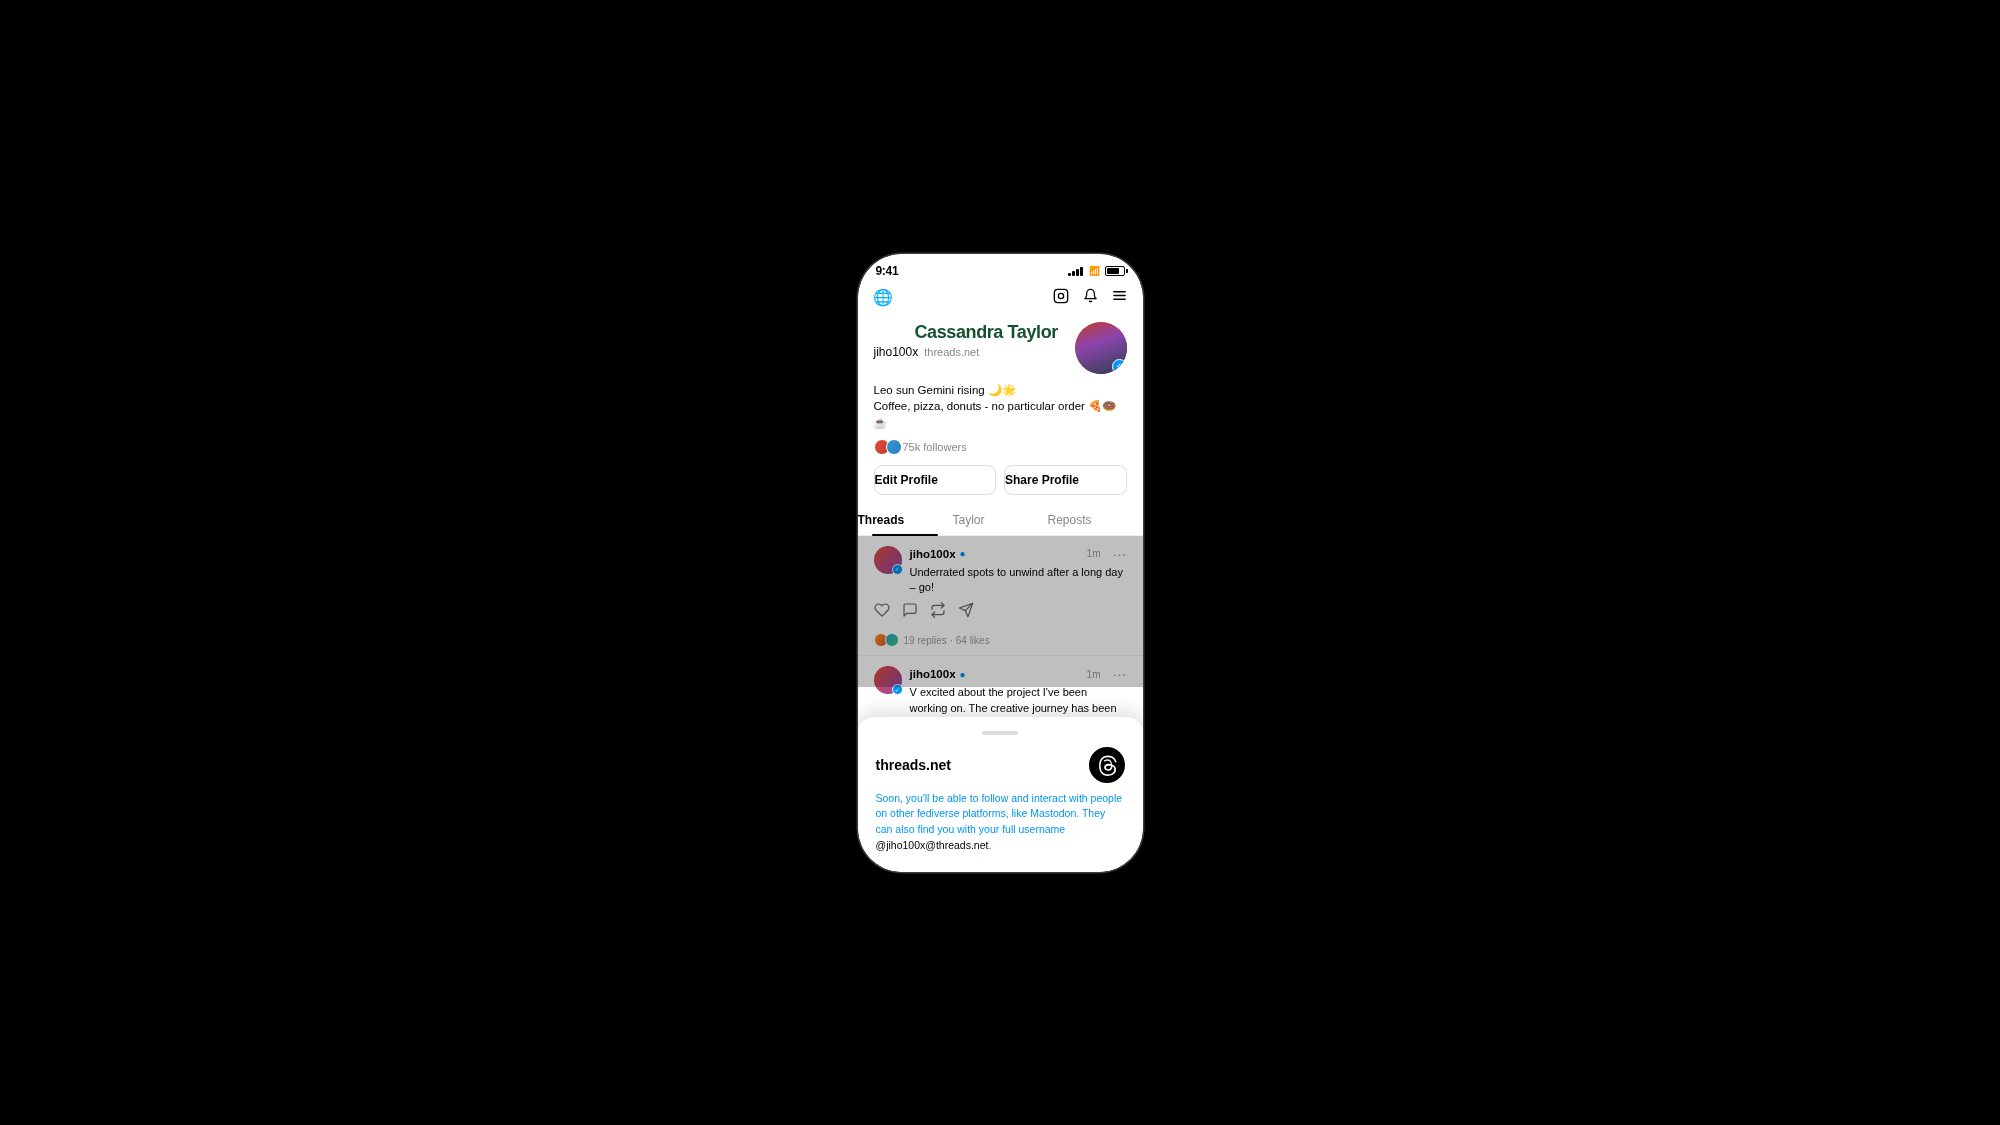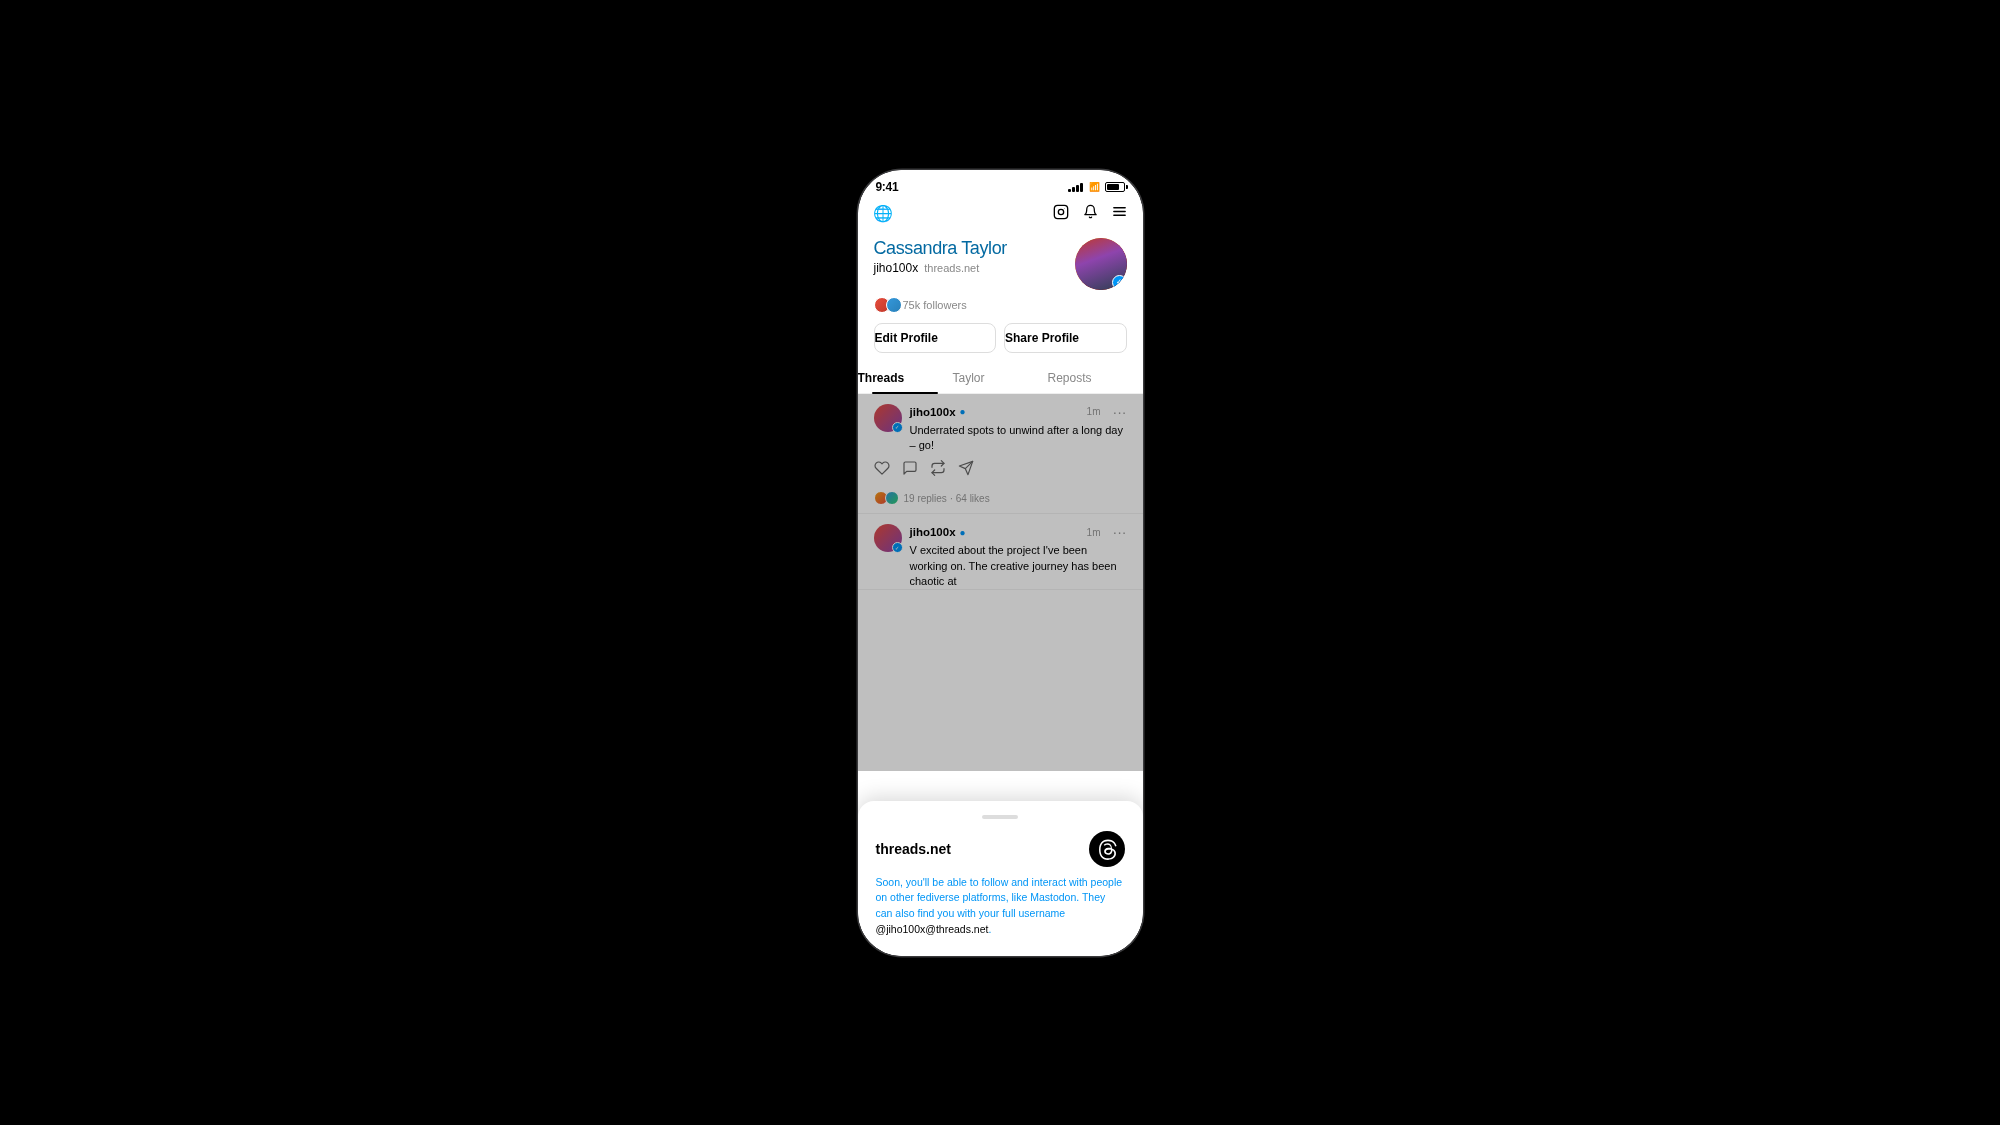--- a/index.html
+++ b/index.html
@@ -7,21 +7,21 @@
       width: 2000px;
       height: 1125px;
       background: #000;
       display: flex;
       align-items: center;
       justify-content: center;
       font-family: -apple-system, BlinkMacSystemFont, 'SF Pro Display', 'Helvetica Neue', sans-serif;
     }
     .phone-outer {
       width: 285px;
-      height: 786px;
+      height: 618px;
       background: #1c1c1e;
       border-radius: 44px;
       position: relative;
       box-shadow: 0 0 0 1.5px #3a3a3c, 0 30px 80px rgba(0,0,0,0.8);
       overflow: hidden;
     }
     .phone-screen {
       position: absolute;
       top: 0; left: 0; right: 0; bottom: 0;
       background: #fff;
@@ -120,23 +120,24 @@
     .profile-top {
       display: flex;
       justify-content: space-between;
       align-items: flex-start;
     }
     .profile-info {
       flex: 1;
     }
     .profile-name {
       font-size: 18px;
-      font-weight: 400;
-      color: #0369a1;
+      font-weight: 700;
+      color: #14532d;
       letter-spacing: -0.4px;
+      margin-left: 41px;
     }
     .profile-username-row {
       display: flex;
       align-items: center;
       gap: 6px;
       margin-top: 2px;
     }
     .profile-username {
       font-size: 12px;
       color: #000;
@@ -494,20 +495,24 @@
             <span class="profile-username">jiho100x</span>
             <span class="profile-domain">threads.net</span>
           </div>
         </div>
         <div class="profile-avatar">
           <div class="avatar-img-placeholder">
             
           </div>
           <div class="avatar-verified">✓</div>
         </div>
+      </div>
+      <div class="profile-bio">
+        <div>Leo sun Gemini rising 🌙🌟</div>
+        <div>Coffee, pizza, donuts - no particular order 🍕🍩☕</div>
       </div>
       <div class="profile-followers">
         <div class="follower-avatars">
           <div class="follower-avatar-sm"></div>
           <div class="follower-avatar-sm"></div>
         </div>
         <span class="followers-count">75k followers</span>
       </div>
       <div class="profile-buttons">
         <button class="profile-btn">Edit Profile</button>

